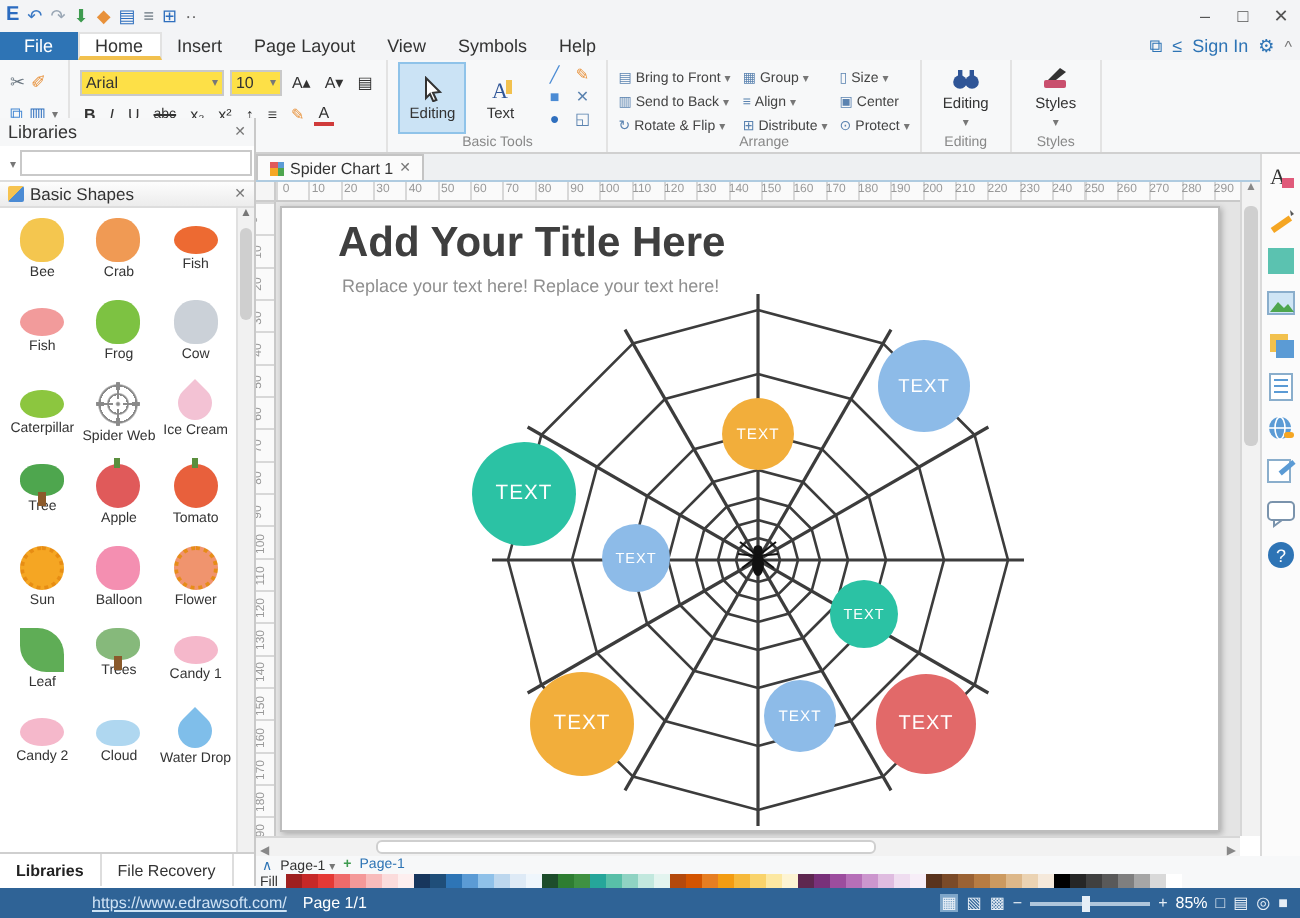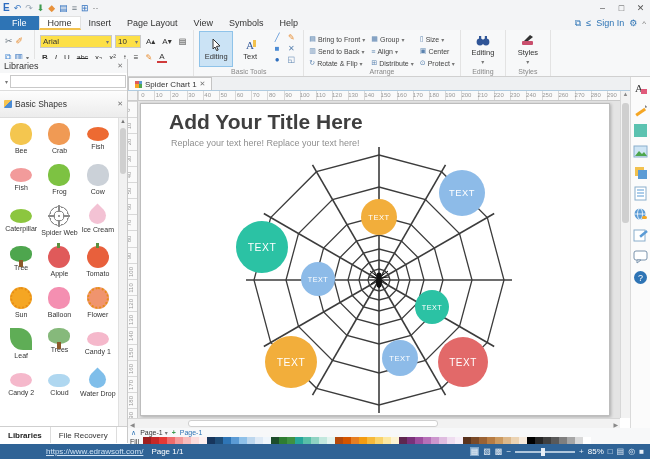--- a/index.html
+++ b/index.html
@@ -43,21 +43,21 @@
   .arr-item { display:flex; align-items:center; gap:2px; height:12px; font-size:7px; color:#444; white-space:nowrap; }
   .arr-item .ai { font-size:7px; color:#5B83B0; }
 
   
   .libpanel { position:absolute; left:0; top:59px; width:128px; bottom:16px; background:#fff; border-right:1px solid #C9C9C9; display:flex; flex-direction:column; }
   .lib-head { height:14px; display:flex; align-items:center; justify-content:space-between; padding:0 4px; font-size:9px; color:#333; background:#F6F7F8; }
   .xbtn { font-size:7px; color:#777; }
   .lib-search { height:17px; display:flex; align-items:center; gap:2px; padding:0 3px; }
   .stack-ico { width:10px; height:10px; border-radius:2px; background:linear-gradient(135deg,#F2A13C 0 50%, #4B8BD4 50% 100%); }
   .searchbox { flex:1; height:13px; border:1px solid #C9C9C9; background:#fff; font-size:8px; padding:0 2px; }
-  .section { height:28px; display:flex; align-items:center; gap:3px; padding:0 4px; background:linear-gradient(#FDFDFD,#ECECEC); border-top:1px solid #DDD; border-bottom:1px solid #DDD; font-size:8.5px; }
+  .section { height:14px; display:flex; align-items:center; gap:3px; padding:0 4px; background:linear-gradient(#FDFDFD,#ECECEC); border-top:1px solid #DDD; border-bottom:1px solid #DDD; font-size:8.5px; }
   .section .xbtn { margin-left:auto; }
   .sec-ico { width:8px; height:8px; border-radius:1px; background:linear-gradient(135deg,#F6C350 0 50%, #4B8BD4 50% 100%); }
   .shape-grid { position:relative; flex:1; overflow:hidden; padding:3px 10px 0 2px; display:grid; grid-template-columns:repeat(3,1fr); grid-auto-rows:41px; }
   .shape-item { display:flex; flex-direction:column; align-items:center; justify-content:flex-start; gap:2px; }
   .shape-ico { width:22px; height:22px; margin-top:2px; position:relative; }
   .sh-blob   { border-radius:46%; }
   .sh-ellipse{ border-radius:50%; height:14px !important; margin-top:6px; }
   .sh-cloud  { border-radius:50% / 60%; height:13px !important; margin-top:7px; }
   .sh-leaf   { border-radius:0 60% 0 60%; }
   .sh-drop   { border-radius:0 50% 50% 50%; transform:rotate(45deg); width:17px !important; height:17px !important; margin-top:4px; }

